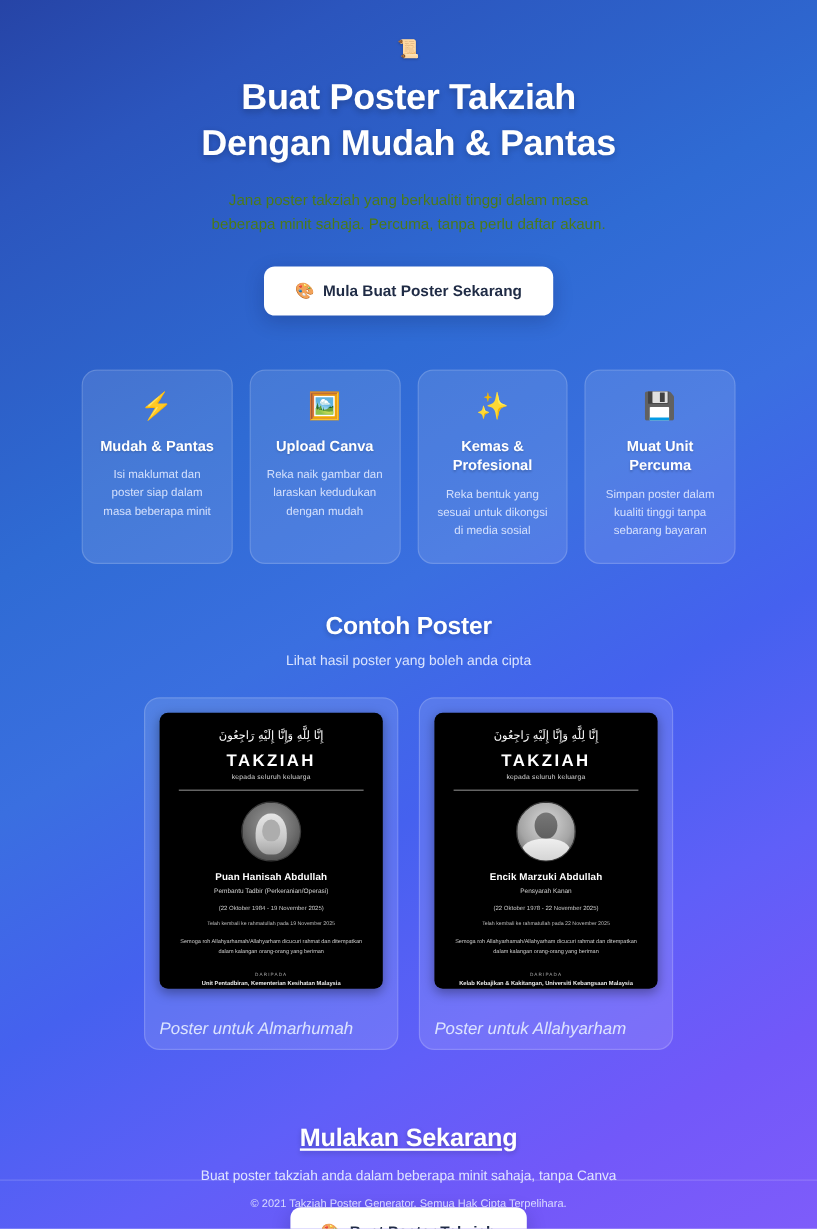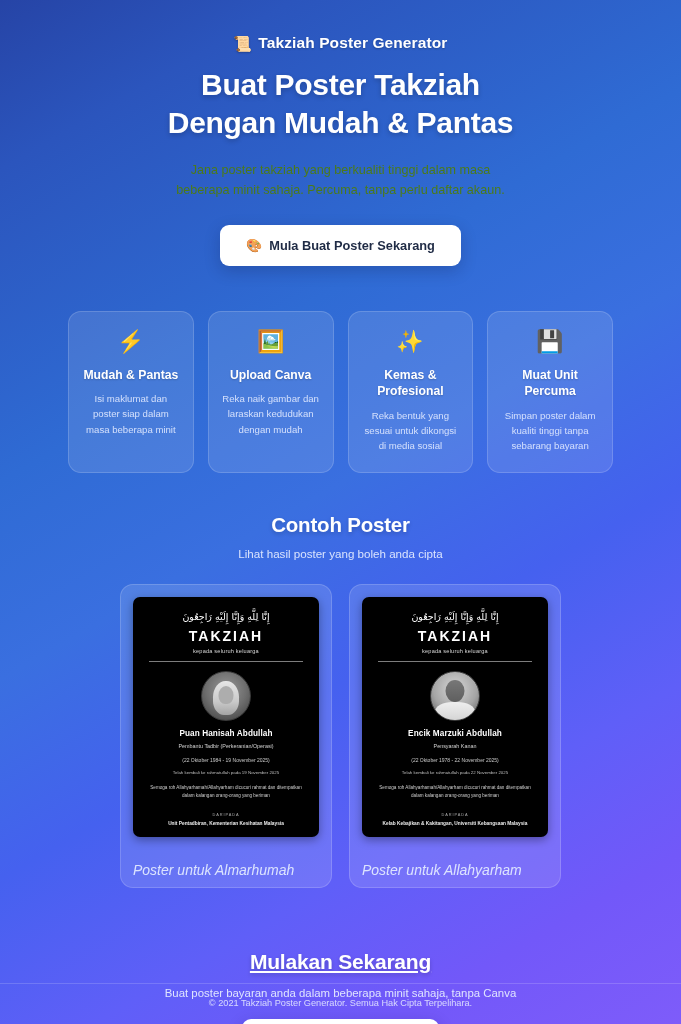--- a/index.html
+++ b/index.html
@@ -154,21 +154,21 @@
   .poster-card {
     background: rgba(255,255,255,.125);
     border: 1px solid rgba(255,255,255,.17);
     border-radius: 13px;
     padding: 12px 12px 9px;
   }
 
   .poster {
     background: #000000;
     border-radius: 7px;
-    padding: 12px 10px 11px;
+    padding: 12px 10px 1px;
     text-align: center;
     color: #ffffff;
     box-shadow: 0 3px 10px rgba(0,0,0,.35);
   }
 
   .poster-arabic {
     font-family: "DejaVu Sans", sans-serif;
     font-size: 9.5px;
     direction: rtl;
     line-height: 1.7;
@@ -344,21 +344,20 @@
   }
 </style>
 </head>
 <body>
 
 <div class="page">
 
   <section class="hero">
     <div class="brand">
       <span class="emoji">📜</span>
-      <span>Takziah Poster Generator</span>
     </div>
 
     <h1 class="hero-title">
       <span>Buat Poster Takziah</span><br>
       <span>Dengan Mudah &amp; Pantas</span>
     </h1>
 
     <p class="hero-sub">Jana poster takziah yang berkualiti tinggi dalam masa beberapa minit sahaja. Percuma, tanpa perlu daftar akaun.</p>
 
     <div class="cta-wrap">
@@ -437,21 +436,21 @@
           <div class="poster-from-org">Kelab Kebajikan &amp; Kakitangan, Universiti Kebangsaan Malaysia</div>
         </div>
         <div class="poster-caption">Poster untuk Allahyarham</div>
       </div>
 
     </div>
   </section>
 
   <section class="final-cta">
     <h2 class="final-title">Mulakan Sekarang</h2>
-    <p class="final-sub">Buat poster bayaran anda dalam beberapa minit sahaja, tanpa Canva</p>
+    <p class="final-sub">Buat poster takziah anda dalam beberapa minit sahaja, tanpa Canva</p>
     <div class="final-btn-wrap">
       <button class="btn-primary">
         <span class="emoji">🎨</span>
         <span>Buat Poster Takziah</span>
       </button>
     </div>
   </section>
 
   <footer class="footer">
     <div class="footer-text">© 2021 Takziah Poster Generator. Semua Hak Cipta Terpelihara.</div>

